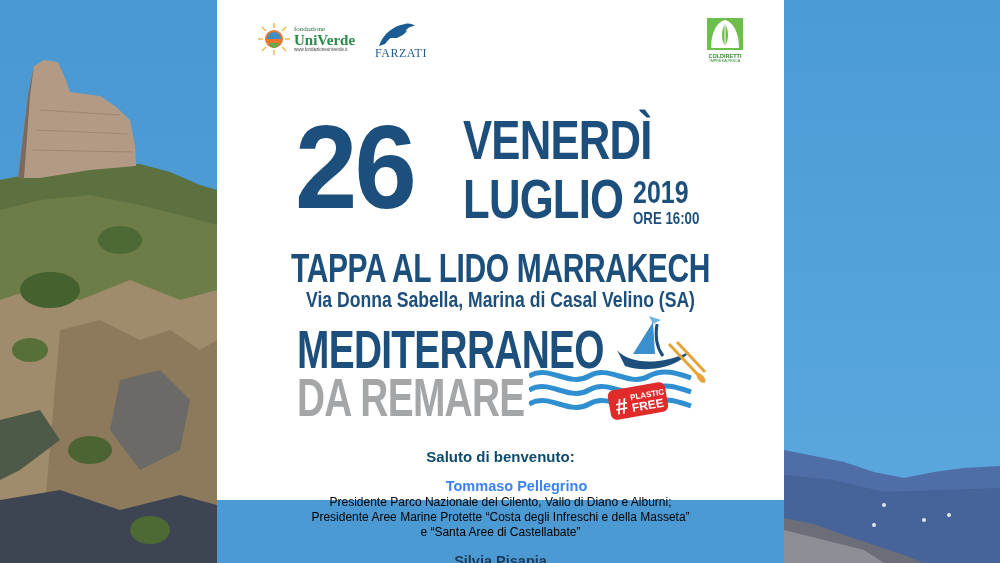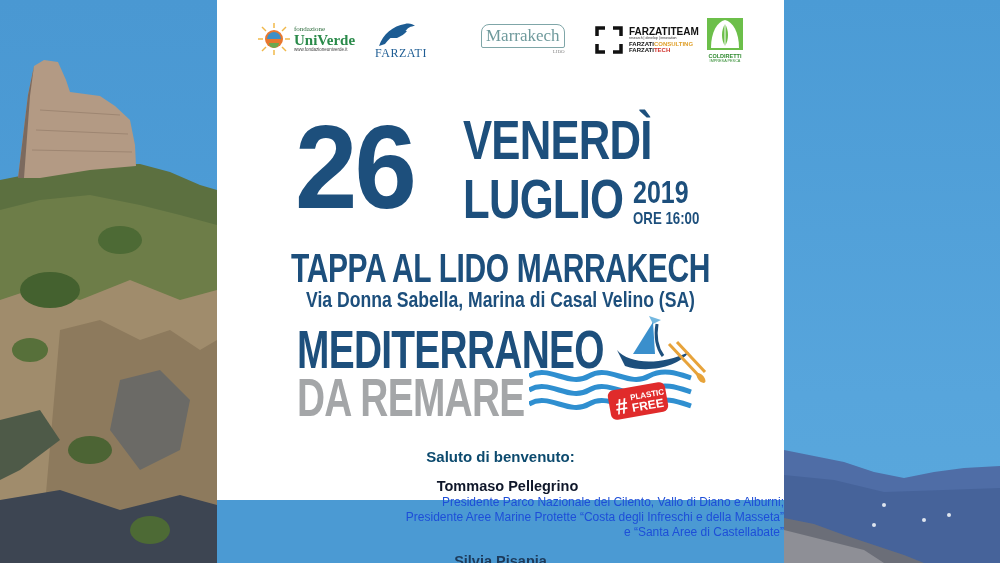--- a/index.html
+++ b/index.html
@@ -22,22 +22,22 @@
   .time { position:absolute; left:338px; top:102px; font-weight:700; font-size:17px; line-height:17px; color:#1d4f7c; transform:scaleX(0.78); transform-origin:left top; white-space:nowrap; }
 
   .tappa { position:absolute; left:0; top:248px; width:100%; text-align:center; font-weight:700; font-size:40px; line-height:40px; color:#1d4f7c; transform:scaleX(0.75); white-space:nowrap; letter-spacing:-0.5px; }
   .address { position:absolute; left:0; top:289px; width:100%; text-align:center; font-weight:700; font-size:22px; line-height:22px; color:#1d4f7c; transform:scaleX(0.80); white-space:nowrap; }
 
   .medit { position:absolute; left:80px; top:322px; font-weight:700; font-size:54px; line-height:54px; color:#1d4f7c; transform:scaleX(0.72); transform-origin:left top; white-space:nowrap; letter-spacing:-1px; }
   .remare { position:absolute; left:80px; top:370px; font-weight:700; font-size:54px; line-height:54px; color:#a4a6a8; transform:scaleX(0.72); transform-origin:left top; white-space:nowrap; letter-spacing:-1px; }
   .boat-graphic { position:absolute; left:312px; top:314px; width:180px; height:110px; }
 
   .saluto { position:absolute; left:0; top:448px; width:100%; text-align:center; font-weight:700; font-size:15px; color:#0c4a6e; }
-  .speaker-name { position:absolute; left:7px; top:478px; width:100%; text-align:center; font-weight:700; font-size:14.5px; color:#0f172a; }
-  .speaker-role { position:absolute; left:0; width:100%; text-align:right; font-size:12px; color:#1d4ed8; white-space:nowrap; }
+  .speaker-name { position:absolute; left:16px; top:478px; width:100%; text-align:center; font-weight:700; font-size:14.5px; color:#3b82f6; }
+  .speaker-role { position:absolute; left:0; width:100%; text-align:center; font-size:12px; color:#000000; white-space:nowrap; }
   .speaker2 { position:absolute; left:0; top:553px; width:100%; text-align:center; font-weight:700; font-size:14.5px; color:#1d3a5a; }
 </style>
 </head>
 <body>
 
 <div class="bg-left">
   <svg width="217" height="563" viewBox="0 0 217 563">
     <path d="M0 180 L20 176 L60 170 L95 165 L140 164 L170 172 L200 185 L217 190 L217 563 L0 563 Z" fill="#5c7040"></path>
     <path d="M0 210 L40 200 L90 195 L140 205 L180 215 L217 225 L217 563 L0 563 Z" fill="#6d7d48"></path>
     <path d="M0 300 L30 290 L80 300 L130 280 L180 300 L217 290 L217 563 L0 563 Z" fill="#a08c6c"></path>
@@ -97,36 +97,21 @@
     </div>
 
     <div class="logo" style="left:158px; top:6px; flex-direction:column; align-items:flex-start;">
       <svg width="44" height="28" viewBox="0 0 44 28">
         <path d="M4 26 C8 14 18 6 30 4 C34 3 38 4 40 6 C36 6 32 8 30 12 C26 10 18 14 10 24 Z" fill="#1d5c93"></path>
         <path d="M14 18 C18 12 26 10 32 11 C30 14 26 16 22 18 Z" fill="#1d5c93"></path>
       </svg>
       <div style="font-family:'Liberation Serif',serif; font-size:12px; color:#1d5c93; margin-top:-2px; letter-spacing:0.5px;">FARZATI</div>
     </div>
 
-    <div class="logo" style="left:264px; top:10px; flex-direction:column; align-items:flex-end;">
-      <div style="border:1.5px solid #7fa6a8; border-radius:8px 8px 2px 2px; padding:1px 4px; font-family:'Liberation Serif',serif; font-size:17px; color:#6f9a9c; line-height:20px;">Marrakech</div>
-      <div style="font-family:'Liberation Serif',serif; font-size:5px; color:#888; margin-top:1px;">LIDO</div>
-    </div>
 
-    <div class="logo" style="left:378px; top:12px;">
-      <svg width="28" height="28" viewBox="0 0 28 28">
-        <path d="M2 10 V2 H10 M18 2 H26 V10 M26 18 V26 H18 M10 26 H2 V18" stroke="#111" stroke-width="3.5" fill="none"></path>
-      </svg>
-      <div style="margin-left:6px; line-height:1;">
-        <div style="font-size:10px; font-weight:700; color:#111;">FARZATITEAM</div>
-        <div style="font-size:3.5px; color:#333;">research | develop | innovation</div>
-        <div style="font-size:6px; font-weight:700;"><span style="color:#111;">FARZATI</span><span style="color:#e0a02a;">CONSULTING</span></div>
-        <div style="font-size:6px; font-weight:700;"><span style="color:#111;"></span><span style="color:#111;">FARZATI</span><span style="color:#d0302a;">TECH</span></div>
-      </div>
-    </div>
 
     <div class="logo" style="left:488px; top:2px; flex-direction:column;">
       <svg width="40" height="36" viewBox="0 0 40 36">
         <rect x="2" y="2" width="36" height="32" fill="#6cbf4a"></rect>
         <path d="M6 32 C6 16 12 6 20 4 C28 6 34 16 34 32 Z" fill="#fff"></path>
         <path d="M20 8 C16 14 16 24 20 30 C24 24 24 14 20 8 Z" fill="#6cbf4a"></path>
         <path d="M20 8 V30" stroke="#fff" stroke-width="1"></path>
       </svg>
       <div style="font-size:5.5px; font-weight:700; color:#2e8a2e; margin-top:1px;">COLDIRETTI</div>
       <div style="font-size:3.8px; color:#2e8a2e;">IMPRESA PESCA</div>

